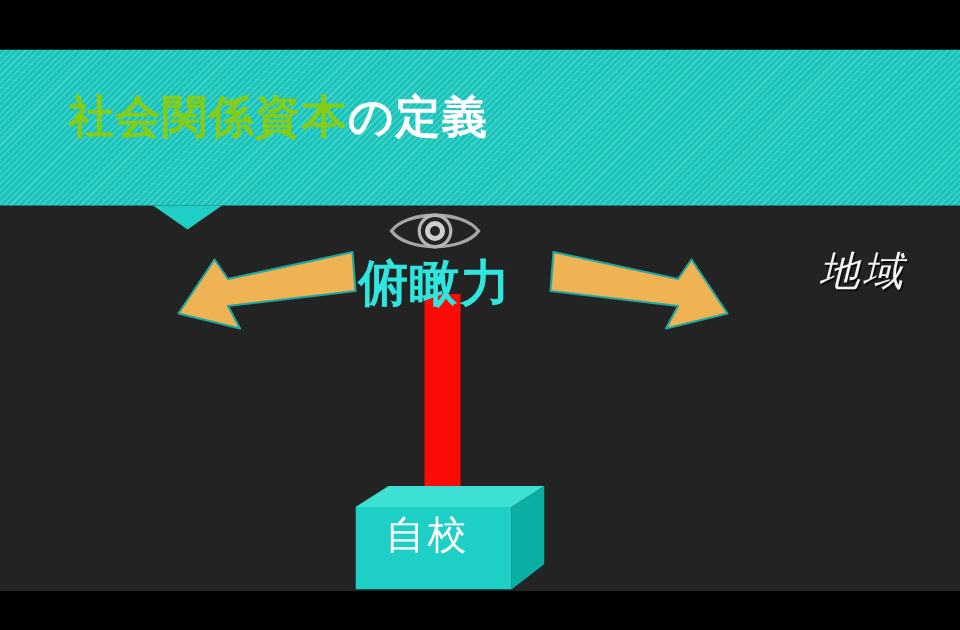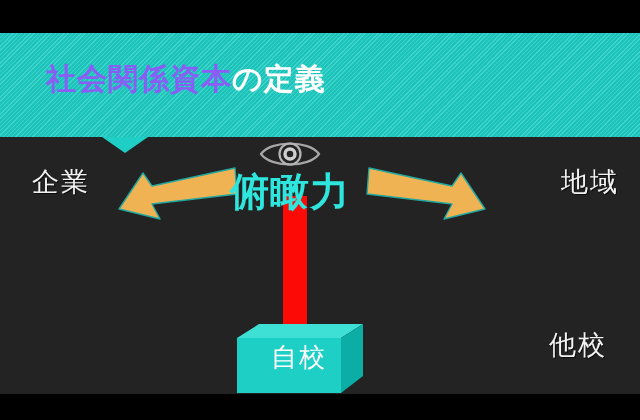--- a/index.html
+++ b/index.html
@@ -70,37 +70,37 @@
     position: absolute;
     left: 46px;
     top: 64px;
     font-size: 30px;
     font-weight: 700;
     letter-spacing: 1px;
     line-height: 1;
     white-space: nowrap;
     z-index: 12;
   }
-  .title-red  { color: #8b5cf6; font-family: Liberation Mono, monospace; }
+  .title-red  { color: #84cc16; font-family: Liberation Mono, monospace; }
   .title-white{ color: #ffffff; font-weight: 700; }
 
   
   .corner-label {
     position: absolute;
     color: #f2f2f2;
     font-size: 27px;
     font-weight: 400;
     letter-spacing: 2px;
     line-height: 1;
     white-space: nowrap;
     text-shadow: 1px 1px 0 #0c0c0c;
     z-index: 20;
   }
   .corner-tl { left: 32px;  top: 168px; }
-  .corner-tr { right: 21px; top: 168px; }
+  .corner-tr { right: 36px; top: 168px; font-style: italic; }
   .corner-bl { left: 32px;  top: 331px; }
   .corner-br { right: 33px; top: 331px; }
 
   
   .eye-icon {
     position: absolute;
     left: 259px;
     top: 136px;
     width: 62px;
     height: 36px;
@@ -118,21 +118,21 @@
     z-index: 18;
   }
 
   
   .focus-label {
     position: absolute;
     left: 0;
     top: 172px;
     width: 580px;
     text-align: center;
-    font-size: 39px;
+    font-size: 33px;
     font-weight: 700;
     color: #2ee6dd;
     letter-spacing: 1px;
     line-height: 1;
     z-index: 24;
   }
 
   
   .arrow { position: absolute; z-index: 21; }
   .arrow-left  { left: 116px; top: 164px; }
@@ -142,21 +142,21 @@
   .box3d {
     position: absolute;
     left: 237px;
     top: 322px;
     width: 126px;
     height: 71px;
     z-index: 26;
   }
   .box-label {
     position: absolute;
-    left: 246px;
+    left: 232px;
     top: 344px;
     width: 106px;
     text-align: center;
     font-size: 26px;
     font-weight: 400;
     color: #ffffff;
     letter-spacing: 2px;
     line-height: 1;
     z-index: 28;
   }
@@ -168,23 +168,21 @@
 
   <div class="stage"></div>
 
   <div class="banner"></div>
   <div class="banner-notch"></div>
 
   <div class="banner-title">
     <span class="title-red">社会関係資本</span><span class="title-white">の定義</span>
   </div>
 
-  <div class="corner-label corner-tl">企業</div>
   <div class="corner-label corner-tr">地域</div>
-  <div class="corner-label corner-br">他校</div>
 
   <div class="eye-icon">
     <svg width="62" height="36" viewBox="0 0 62 36" xmlns="http://www.w3.org/2000/svg">
       <path d="M2 18 C 12 4, 50 4, 60 18 C 50 32, 12 32, 2 18 Z" fill="none" stroke="#a6a6a6" stroke-width="2.2"></path>
       <circle cx="31" cy="18" r="10.5" fill="none" stroke="#b5b5b5" stroke-width="2.2"></circle>
       <circle cx="31" cy="18" r="5" fill="none" stroke="#cfcfcf" stroke-width="3.4"></circle>
     </svg>
   </div>
 
   <div class="arrow arrow-left">

